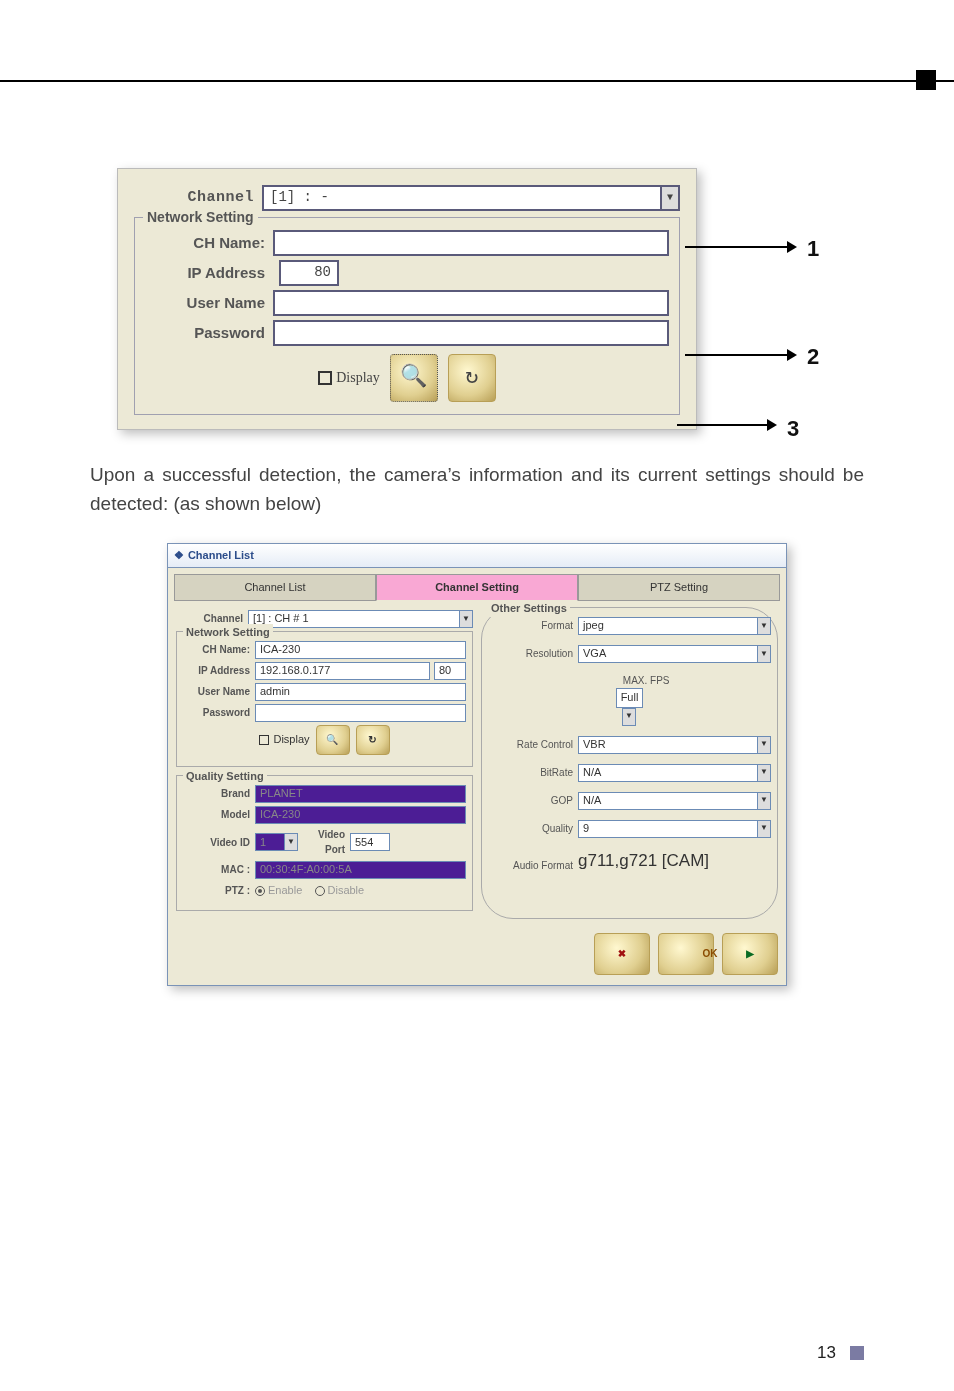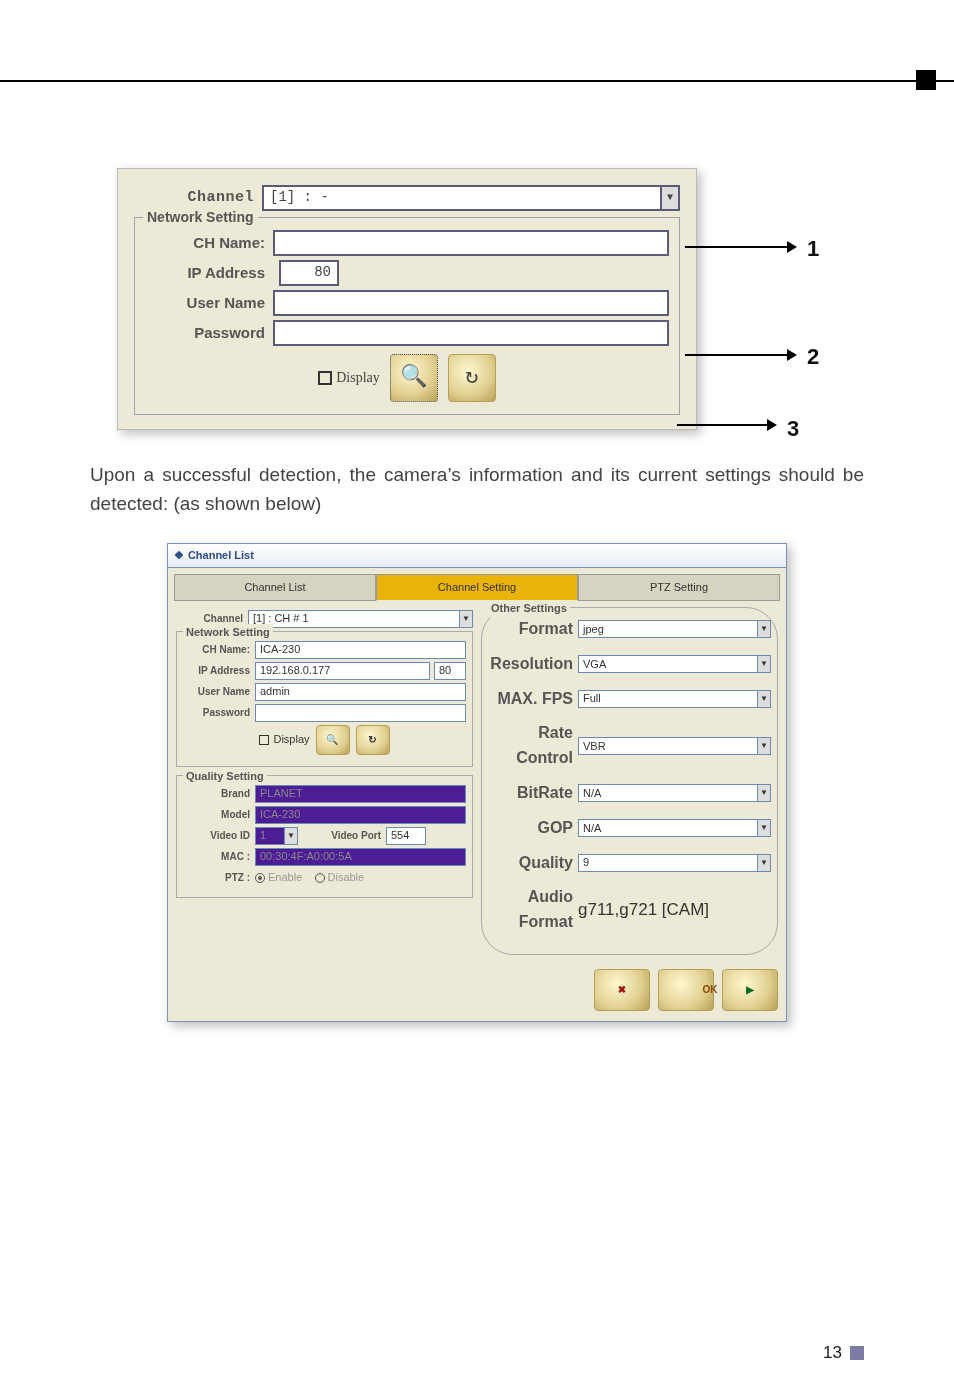--- a/index.html
+++ b/index.html
@@ -157,37 +157,37 @@
   }
   .tabs { display: flex; margin: 6px 6px 0 6px; }
   .tab {
     flex: 1;
     text-align: center;
     padding: 4px 0;
     border: 1px solid #999;
     background: #d6d3c1;
     font-size: 11px;
   }
-  .tab.active { background: #eab308; font-weight: normal; border-bottom-color: #ece9d6; }
+  .tab.active { background: #f9a8d4; font-weight: bold; border-bottom-color: #ece9d6; }
   .body2 { display: flex; gap: 8px; padding: 6px 8px 10px 8px; }
   .col { flex: 1; }
   .fs2 {
     border: 1px solid #aaa;
     padding: 6px 6px 8px 6px;
     position: relative;
     margin-bottom: 8px;
   }
   .fs2-legend {
     position: absolute; top: -8px; left: 6px;
     background: #ece9d6; padding: 0 3px;
     font-weight: bold; color: #555;
   }
   .r2 { display: flex; align-items: center; margin: 3px 0; }
   .l2 { width: 72px; text-align: right; padding-right: 5px; font-weight: bold; color: #555; font-size: 10px; }
-  .l2b { width: 90px; text-align: right; padding-right: 5px; font-weight: bold; color: #555; font-size: 16px; }
+  .l2b { width: 90px; text-align: right; padding-right: 5px; font-weight: normal; color: #555; font-size: 10px; }
   .f2 {
     flex: 1; height: 18px; border: 1px solid #6b8bb5; background: #fff;
     font-size: 11px; padding: 0 4px; display: flex; align-items: center;
   }
   .f2.ro { background: #4c1d95; color: #888; }
   .sel-arrow { width: 14px; height: 18px; border: 1px solid #6b8bb5; background: #ddd; margin-left: -1px; display: flex; align-items: center; justify-content: center; font-size: 8px; }
   .actions { display: flex; justify-content: flex-end; gap: 8px; padding: 4px 8px 10px 8px; }
   .gbtn {
     width: 56px; height: 42px;
     background: radial-gradient(circle at 40% 35%, #fff8d0, #e0cf90 60%, #b89f56);
@@ -198,21 +198,21 @@
   .gbtn.red { color: #a01010; }
   .gbtn.ok { color: #8a4b00; padding-left: 48px; }
   .gbtn.go { color: #0a6b23; }
 
   .footer {
     position: absolute;
     bottom: 28px;
     right: 90px;
     font-size: 17px;
     color: #222;
-    display: flex; align-items: center; gap: 8px;
+    display: flex; align-items: center; gap: 14px;
   }
   .foot-mark { width: 14px; height: 14px; background: #7b7ba3; display: inline-block; }
   .radio { width: 10px; height: 10px; border: 1px solid #555; border-radius: 50%; display: inline-block; margin-right: 3px; vertical-align: middle; }
   .radio.sel::after { content: ""; display: block; width: 4px; height: 4px; background: #555; border-radius: 50%; margin: 2px auto; }
 </style>
 </head>
 <body>
 
 <div class="top-rule-area">
   <div class="top-rule"></div>
@@ -337,21 +337,21 @@
               <div class="f2 ro">PLANET</div>
             </div>
           <div class="r2">
               <div class="l2">Model</div>
               <div class="f2 ro">ICA-230</div>
             </div>
           <div class="r2">
             <div class="l2">Video ID</div>
             <div class="f2 ro" style="flex:0 0 30px;">1</div>
             <div class="sel-arrow">▼</div>
-            <div class="l2" style="width:88px;">Video Port</div>
+            <div class="l2" style="width:52px;">Video Port</div>
             <div class="f2" style="flex:0 0 40px;">554</div>
           </div>
           <div class="r2">
               <div class="l2">MAC :</div>
               <div class="f2 ro">00:30:4F:A0:00:5A</div>
             </div>
           <div class="r2">
             <div class="l2">PTZ :</div>
             <div style="flex:1;color:#999;">
               <span><span class="radio sel"></span><span>Enable</span></span>
@@ -368,21 +368,21 @@
           <div class="r2">
               <div class="l2b">Format</div>
               <div class="f2">jpeg</div>
               <div class="sel-arrow">▼</div>
             </div>
           <div class="r2" style="margin-top:10px;">
               <div class="l2b">Resolution</div>
               <div class="f2">VGA</div>
               <div class="sel-arrow">▼</div>
             </div>
-          <div class="r2" style="margin-top:10px;">
+          <div class="r2" style="margin-top:10px;flex-direction:column;">
               <div class="l2b">MAX. FPS</div>
               <div class="f2">Full</div>
               <div class="sel-arrow">▼</div>
             </div>
           <div class="r2" style="margin-top:10px;">
               <div class="l2b">Rate Control</div>
               <div class="f2">VBR</div>
               <div class="sel-arrow">▼</div>
             </div>
           <div class="r2" style="margin-top:10px;">
@@ -393,21 +393,21 @@
           <div class="r2" style="margin-top:10px;">
               <div class="l2b">GOP</div>
               <div class="f2">N/A</div>
               <div class="sel-arrow">▼</div>
             </div>
           <div class="r2" style="margin-top:10px;">
               <div class="l2b">Quality</div>
               <div class="f2">9</div>
               <div class="sel-arrow">▼</div>
             </div>
-          <div class="r2" style="margin-top:10px;">
+          <div class="r2" style="margin-top:10px;align-items:flex-end;">
               <div class="l2b">Audio Format</div>
               <div style="flex:1;font-size:17px;">g711,g721 [CAM]</div>
             </div>
         </div>
       </div>
     </div>
     <div class="actions">
       <div class="gbtn red">
           <span>✖</span>
         </div>

